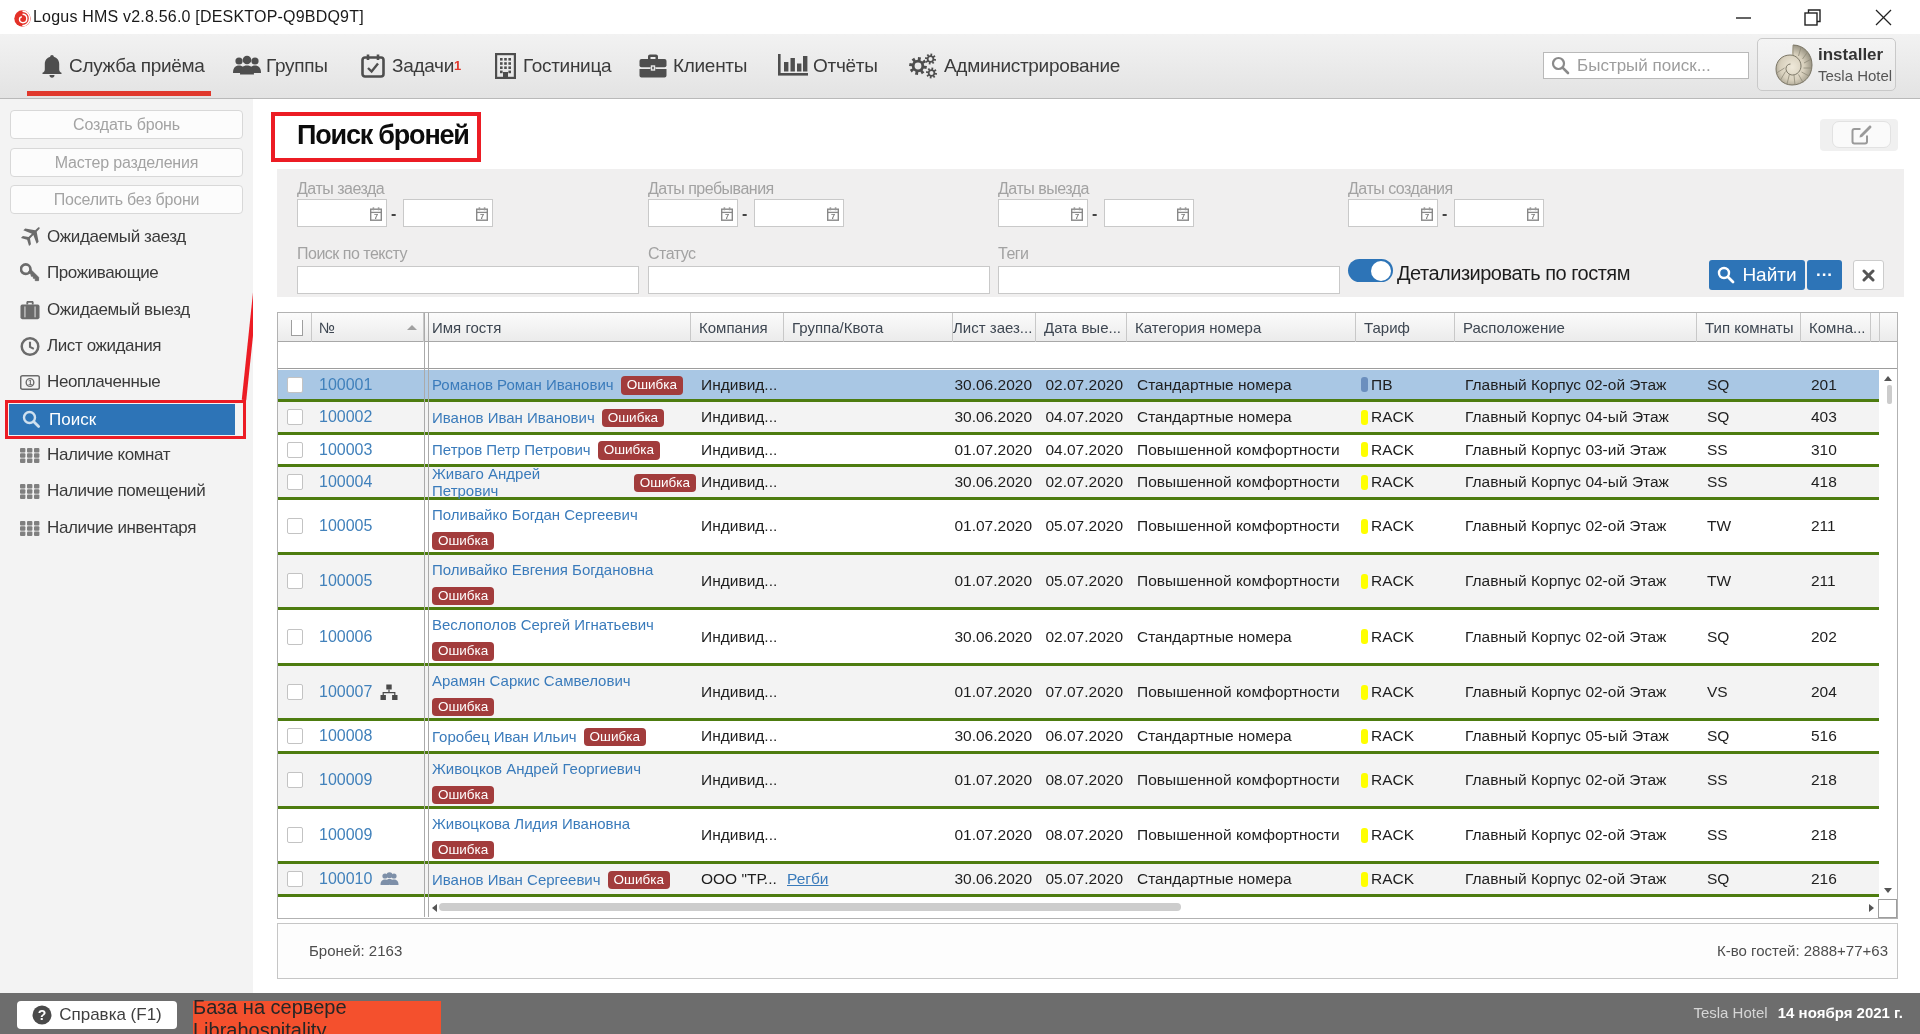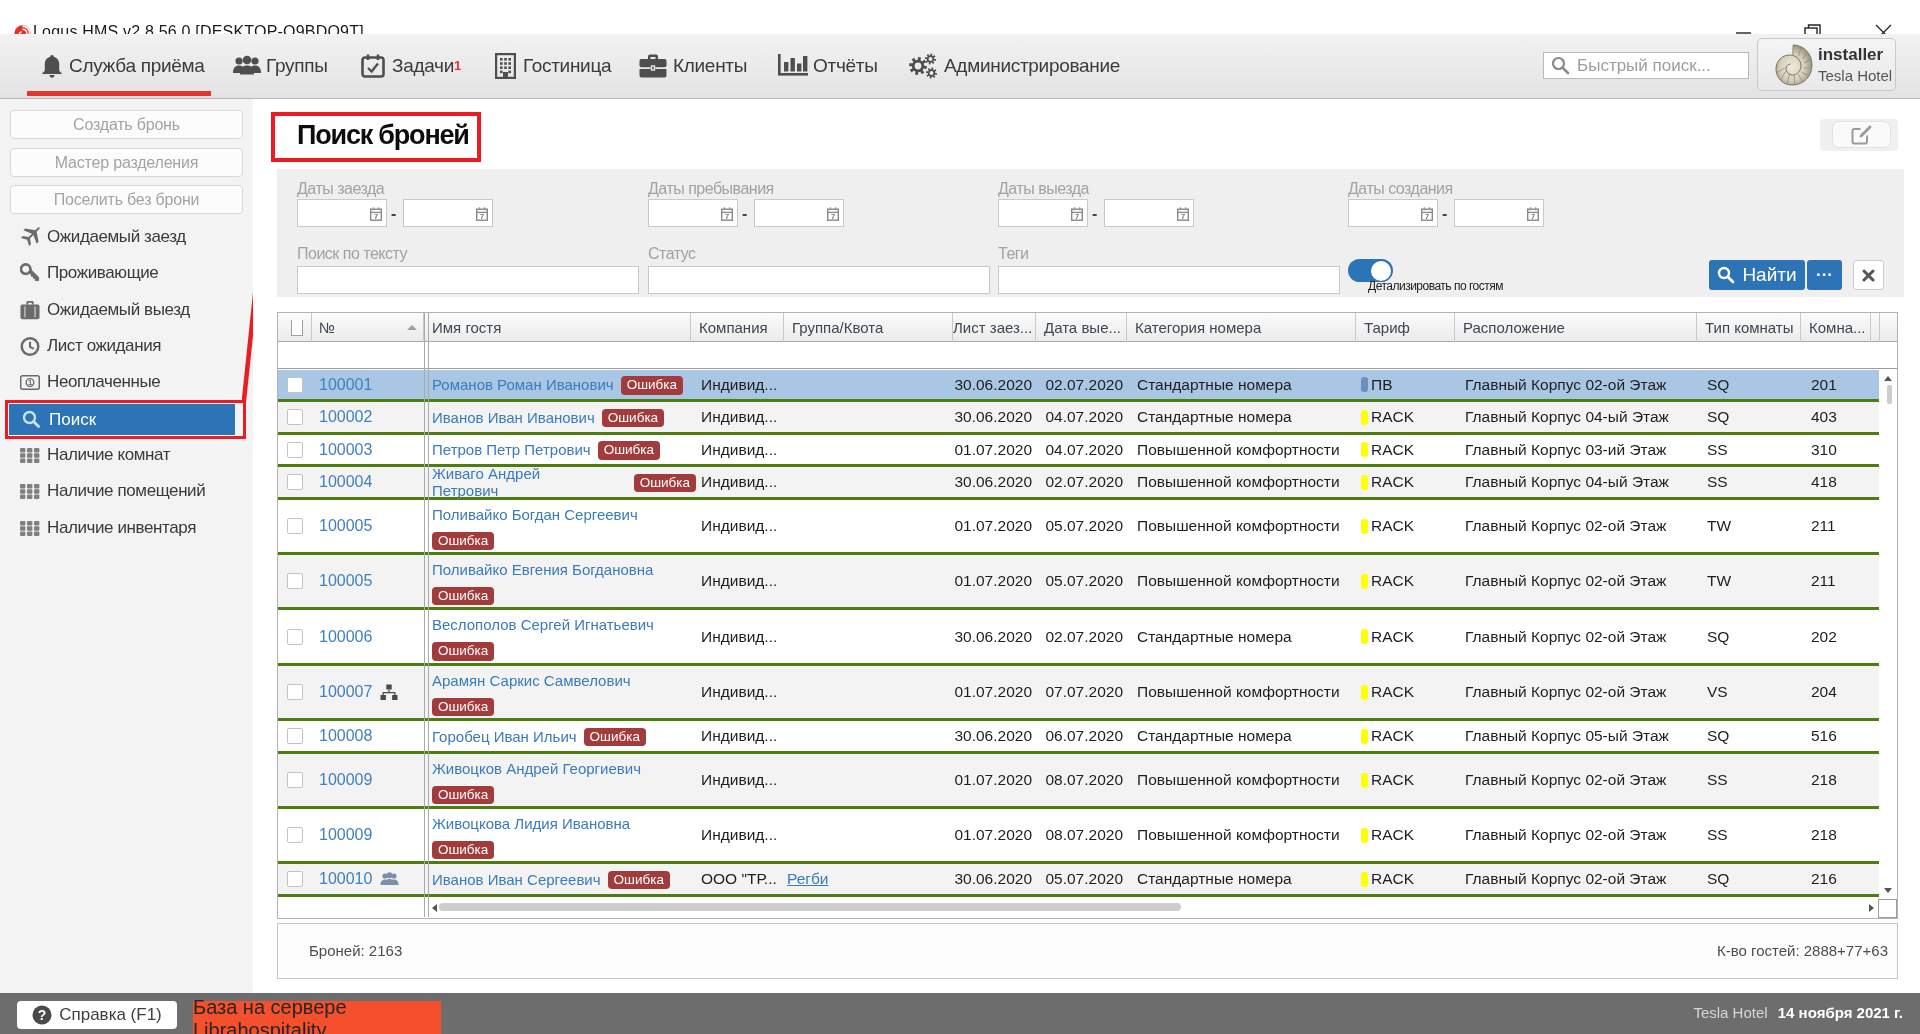--- a/index.html
+++ b/index.html
@@ -2,21 +2,21 @@
 <html lang="ru"><head>
 <meta charset="utf-8">
 <title>Logus HMS</title>
 <style>
 * { margin:0; padding:0; box-sizing:border-box; }
 html,body { width:1920px; height:1034px; overflow:hidden; }
 body { font-family:"Liberation Sans", sans-serif; position:relative; background:#fff; }
 .abs { position:absolute; }
 
 
-#titlebar { position:absolute; left:0; top:16px; width:1920px; height:34px; background:#fff; }
+#titlebar { position:absolute; left:0; top:1px; width:1920px; height:34px; background:#fff; }
 #titlebar .apptitle { position:absolute; left:33px; top:7px; font-size:16px; color:#191919; letter-spacing:0.2px; }
 
 
 #navbar { position:absolute; left:0; top:34px; width:1920px; height:65px;
   background:linear-gradient(#f2f2f2,#e3e3e3); border-bottom:1px solid #b9b9b9; }
 .tabicon { position:absolute; top:0; height:64px; display:flex; align-items:center; }
 .tabicon svg { display:block; }
 .tabtxt { position:absolute; top:0; height:64px; display:flex; align-items:center; color:#3b3b3b; font-size:19px; letter-spacing:-0.3px; }
 #redline { position:absolute; left:27px; top:57px; width:184px; height:5px; background:#e0382c; }
 
@@ -53,21 +53,21 @@
 
 #filter { position:absolute; left:277px; top:169px; width:1627px; height:128px; background:#f0efef; }
 .flabel { position:absolute; color:#a2a2a2; font-size:16px; letter-spacing:-0.5px; }
 .finput { position:absolute; height:28px; background:#fff; border:1px solid #c9c9c9; }
 .dinput { width:90px; }
 .cal { position:absolute; right:4px; top:7px; }
 .dash { position:absolute; color:#444; font-size:16px; font-weight:bold; }
 
 #toggle { position:absolute; left:1348px; top:259px; width:45px; height:23px; background:#2d74b7; border-radius:12px; }
 #toggle .knob { position:absolute; right:2px; top:1.5px; width:20px; height:20px; background:#fff; border-radius:50%; }
-#toglabel { position:absolute; left:1368px; top:262px; font-size:12px; letter-spacing:-0.5px; color:#1c1c1c;margin-top:17px; }
+#toglabel { position:absolute; left:1397px; top:262px; font-size:20px; letter-spacing:-0.5px; color:#1c1c1c; }
 
 .bluebtn { background:#2d74b7; color:#fff; border-radius:3px; display:flex; align-items:center; justify-content:center; }
 #findbtn { position:absolute; left:1709px; top:260px; width:96px; height:30px; font-size:19px; }
 #dotsbtn { position:absolute; left:1807px; top:260px; width:35px; height:30px; }
 #xbtn { position:absolute; left:1853px; top:260px; width:31px; height:30px; background:#fff; border:1px solid #ccc; border-radius:3px;
   display:flex; align-items:center; justify-content:center; }
 
 
 #table { position:absolute; left:277px; top:312px; width:1621px; height:607px; border:1px solid #b2b2b2; background:#fff; }
 #thead { position:absolute; left:0; top:0; width:1619px; height:29px; background:linear-gradient(#fbfbfb,#ebebeb); border-bottom:1px solid #a8a8a8; }

